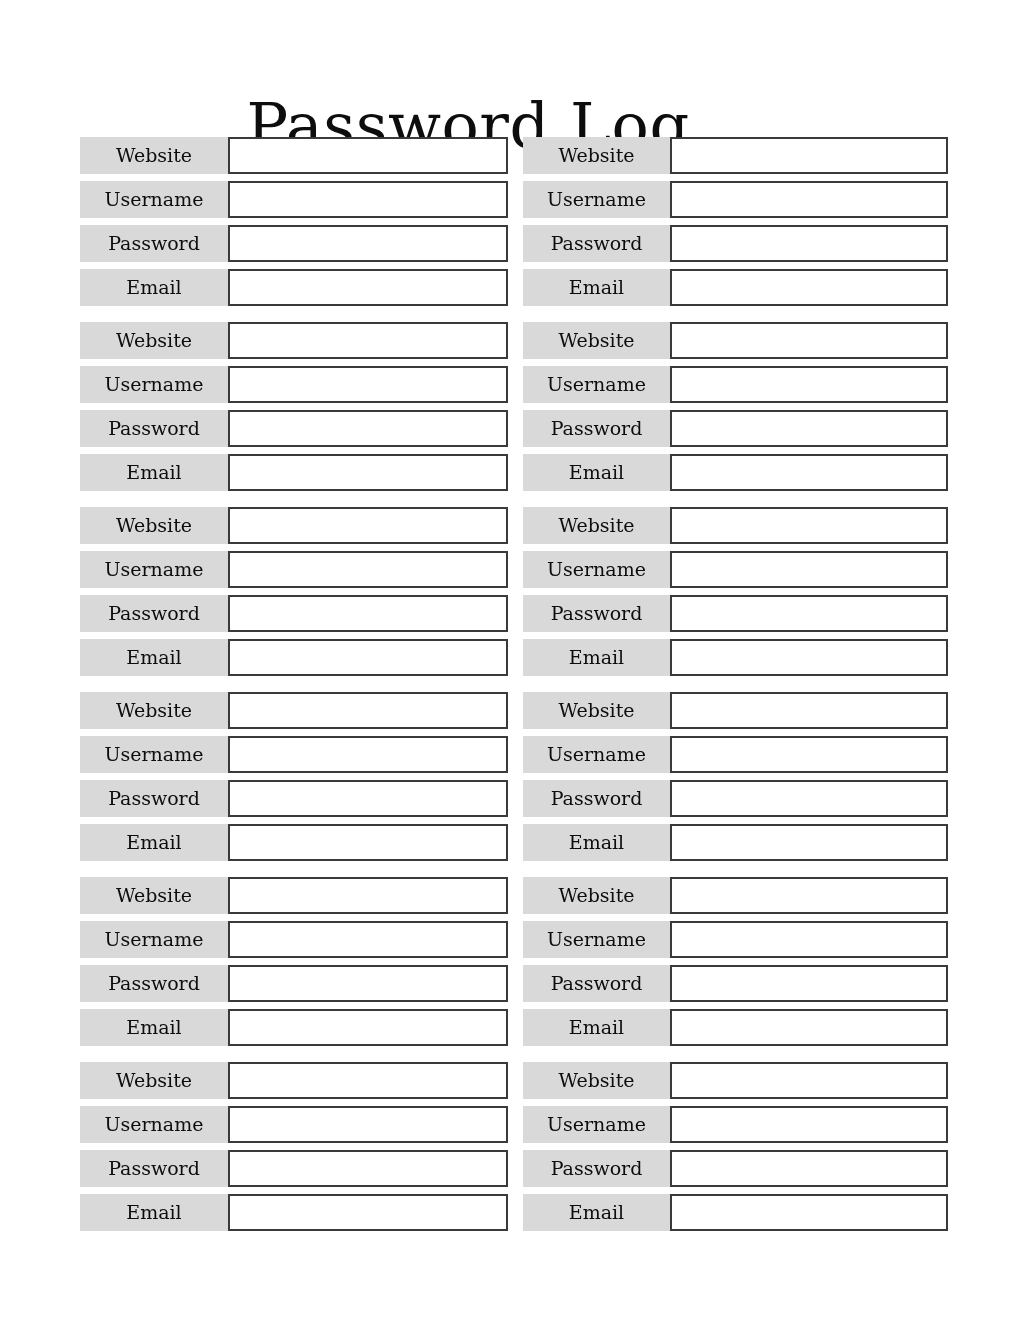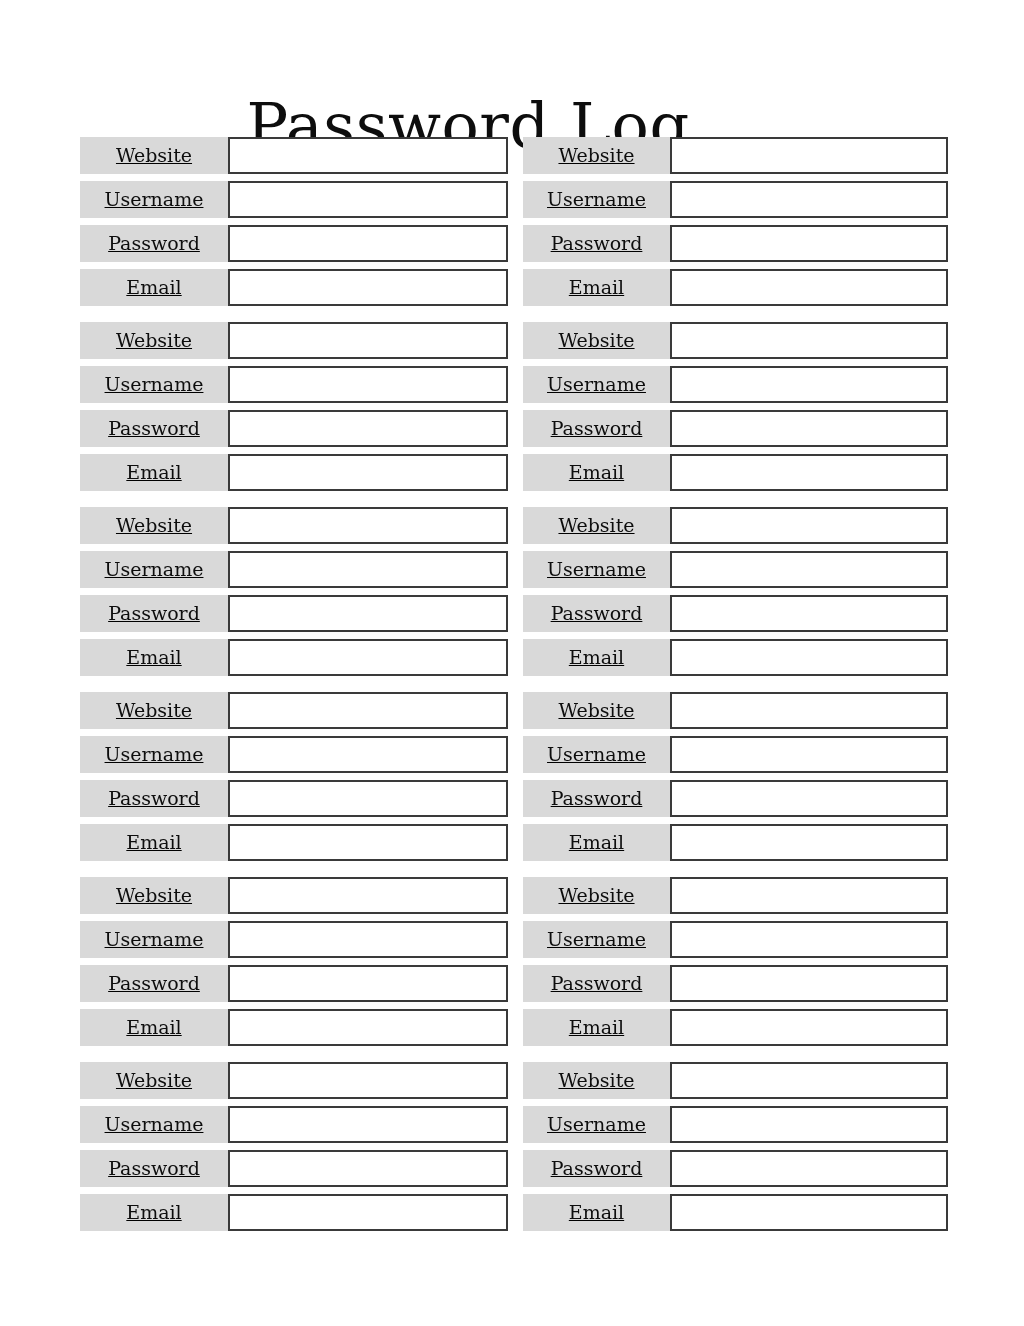--- a/index.html
+++ b/index.html
@@ -39,21 +39,20 @@
   }
 
   .columns {
     position: absolute;
     top: 137px;
     left: 80px;
     width: 868px;
     display: flex;
     flex-direction: row;
     justify-content: space-between;
-    text-decoration: underline;
   }
 
   .column {
     display: flex;
     flex-direction: column;
   }
 
   .column-left  { width: 428px; }
   .column-right { width: 425px; }
 

